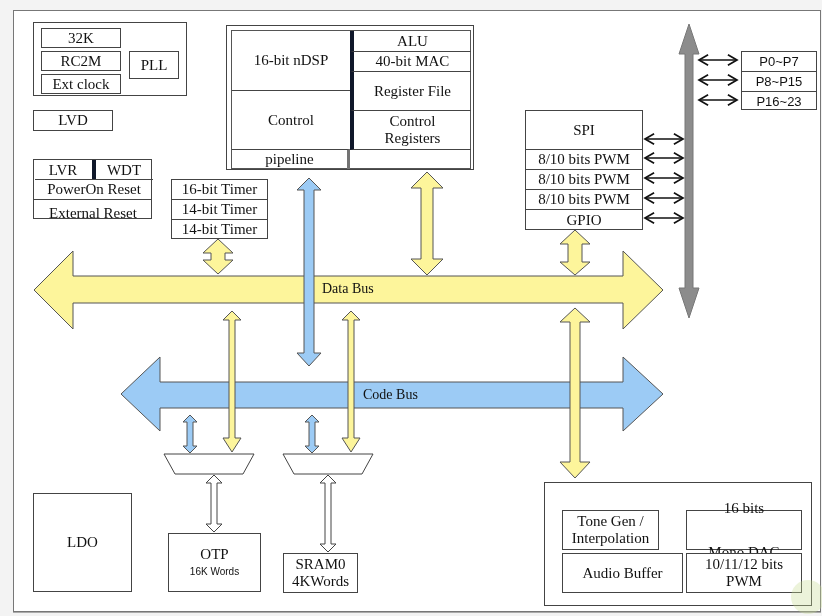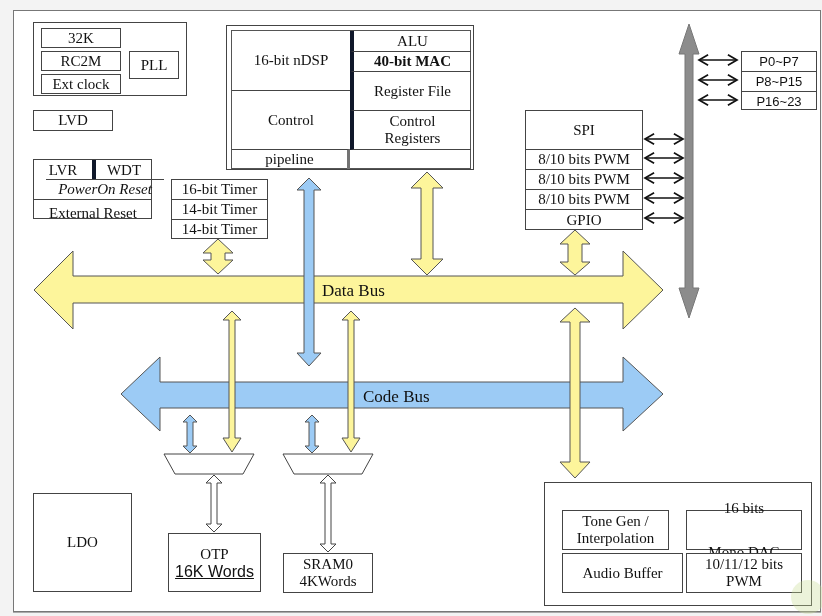--- a/index.html
+++ b/index.html
@@ -7,21 +7,21 @@
          font-family:"Liberation Serif", serif; color:#111; }
   #canvas { position:absolute; left:0; top:0; width:822px; height:616px; }
   .frame { position:absolute; left:13px; top:10px; width:806px; height:600px; background:#fff;
            border:1px solid #777; box-shadow:0 1px 0 #aaa; }
   .box { position:absolute; border:1px solid #444; background:#fff; box-sizing:border-box; }
   .cell { position:absolute; box-sizing:border-box; display:flex; align-items:center;
           justify-content:center; text-align:center; font-size:15px; line-height:17px; }
   .bt { border-top:1px solid #444; }
   .bl { border-left:4px solid #0f172a; }
   .sans { font-family:"Liberation Sans", sans-serif; font-size:13px; }
-  .label { position:absolute; font-size:17px;text-align:right; }
+  .label { position:absolute; font-size:14px;text-align:right; }
 </style>
 </head>
 <body>
 
 <div class="frame"></div>
 
 <svg id="canvas" width="822" height="616">
   <defs>
     <marker id="ah" markerWidth="10" markerHeight="10" refX="8" refY="5" orient="auto-start-reverse">
       <path d="M1,1 L8,5 L1,9" fill="none" stroke="#111" stroke-width="1.3"></path>
@@ -79,31 +79,31 @@
   <div class="box cell" style="left:7px;top:28px;width:80px;height:20px;">RC2M</div>
   <div class="box cell" style="left:7px;top:51px;width:80px;height:20px;">Ext clock</div>
   <div class="box cell" style="left:95px;top:28px;width:50px;height:28px;">PLL</div>
 </div>
 
 <div class="box cell" style="left:33px;top:110px;width:80px;height:21px;">LVD</div>
 
 <div class="box" style="left:33px;top:139px;width:119px;height:60px;margin-top:20px;">
   <div class="cell" style="left:0;top:0;width:58px;height:20px;">LVR</div>
   <div class="cell bl" style="left:58px;top:0;width:60px;height:20px;">WDT</div>
-  <div class="cell bt" style="left:12px;top:19px;width:118px;height:20px;font-style:italic;">PowerOn Reset</div>
+  <div class="cell bt" style="left:1px;top:19px;width:118px;height:20px;">PowerOn Reset</div>
   <div class="cell bt" style="left:0;top:39px;width:118px;height:28px;">External Reset</div>
 </div>
 
 <div class="box" style="left:226px;top:25px;width:248px;height:145px;">
   <div class="box" style="left:4px;top:4px;width:240px;height:139px;border-color:#555;">
     <div class="cell" style="left:0;top:0;width:118px;height:59px;">16-bit nDSP</div>
     <div class="cell bt" style="left:0;top:59px;width:118px;height:59px;">Control</div>
     <div class="cell bt" style="left:0;top:118px;width:118px;height:20px;border-right:3px solid #737373;">pipeline</div>
     <div class="cell bl" style="left:118px;top:0;width:121px;height:20px;">ALU</div>
-    <div class="cell bl bt" style="left:118px;top:20px;width:121px;height:20px;font-weight:bold;">40-bit MAC</div>
+    <div class="cell bl bt" style="left:118px;top:20px;width:121px;height:20px;">40-bit MAC</div>
     <div class="cell bl bt" style="left:118px;top:40px;width:121px;height:39px;">Register File</div>
     <div class="cell bl bt" style="left:118px;top:79px;width:121px;height:40px;flex-direction:column;border-bottom:1px solid #444;">
       <span>Control</span>
       <span>Registers</span>
     </div>
   </div>
 </div>
 
 <div class="box" style="left:171px;top:179px;width:97px;height:60px;">
   <div class="cell" style="left:0;top:0;width:95px;height:19px;">16-bit Timer</div>
@@ -122,30 +122,30 @@
 <div class="box" style="left:741px;top:51px;width:76px;height:59px;">
   <div class="cell sans" style="left:0;top:0;width:74px;height:19px;">P0~P7</div>
   <div class="cell sans bt" style="left:0;top:19px;width:74px;height:20px;">P8~P15</div>
   <div class="cell sans bt" style="left:0;top:39px;width:74px;height:19px;">P16~23</div>
 </div>
 
 <div class="box cell" style="left:33px;top:493px;width:99px;height:99px;">LDO</div>
 
 <div class="box cell" style="left:168px;top:533px;width:93px;height:59px;flex-direction:column;">
   <span>OTP</span>
-  <span class="sans" style="font-size:16px;text-decoration:underline;">16K Words</span>
+  <span class="sans" style="font-size:10px;">16K Words</span>
 </div>
 
-<div class="box cell" style="left:283px;top:553px;width:90px;height:40px;flex-direction:column;">
+<div class="box cell" style="left:283px;top:553px;width:75px;height:40px;flex-direction:column;">
   <span>SRAM0</span>
   <span>4KWords</span>
 </div>
 
 <div class="box" style="left:544px;top:482px;width:268px;height:124px;">
-  <div class="box cell" style="left:17px;top:27px;width:107px;height:40px;flex-direction:column;">
+  <div class="box cell" style="left:17px;top:27px;width:97px;height:40px;flex-direction:column;">
     <span>Tone Gen /</span>
     <span>Interpolation</span>
   </div>
   <div class="box cell" style="left:141px;top:27px;width:116px;height:40px;flex-direction:column;gap:27px;">
     <span>16 bits</span>
     <span>Mono DAC</span>
   </div>
   <div class="box cell" style="left:17px;top:70px;width:121px;height:40px;">Audio Buffer</div>
   <div class="box cell" style="left:141px;top:70px;width:116px;height:40px;flex-direction:column;">
     <span>10/11/12 bits</span>

